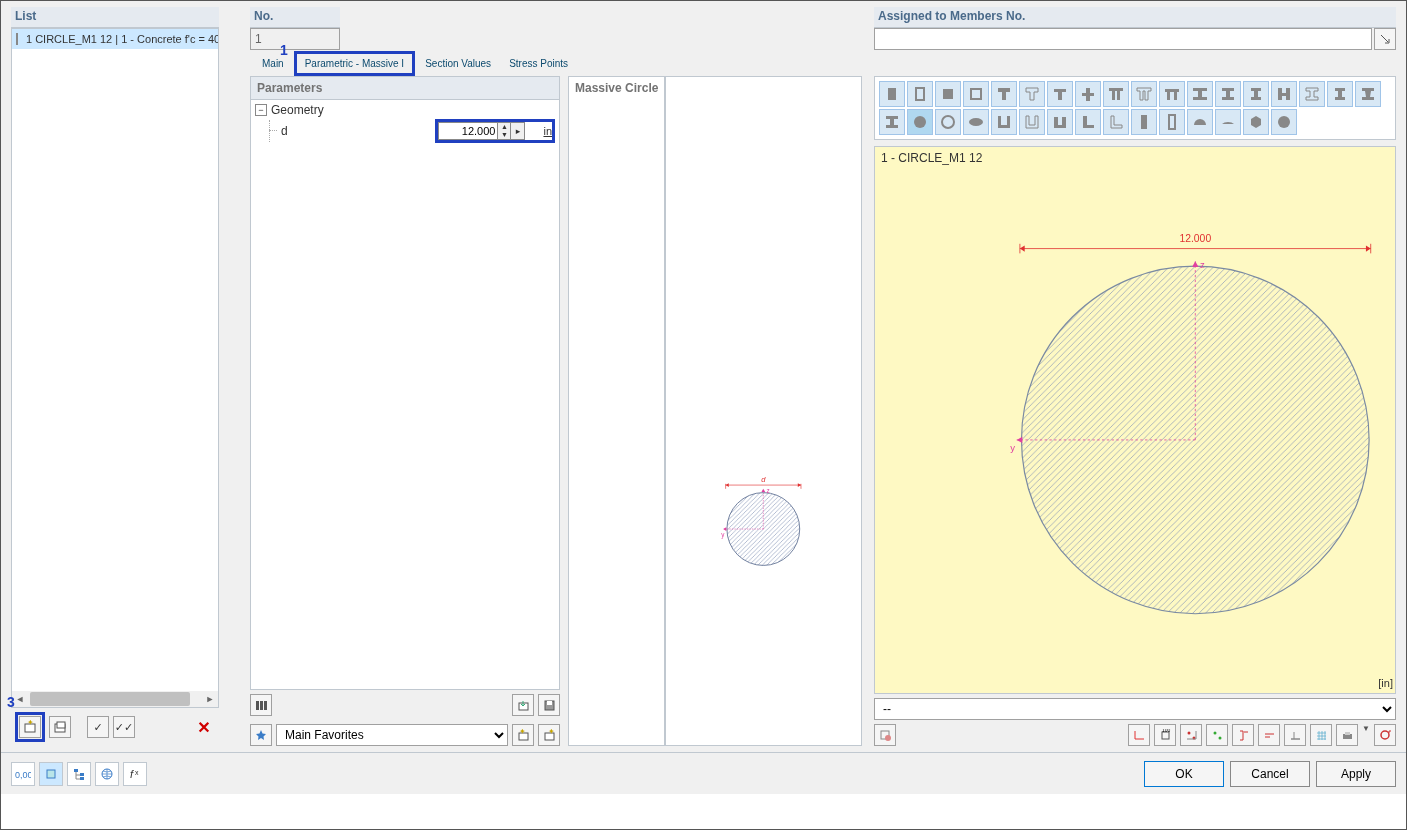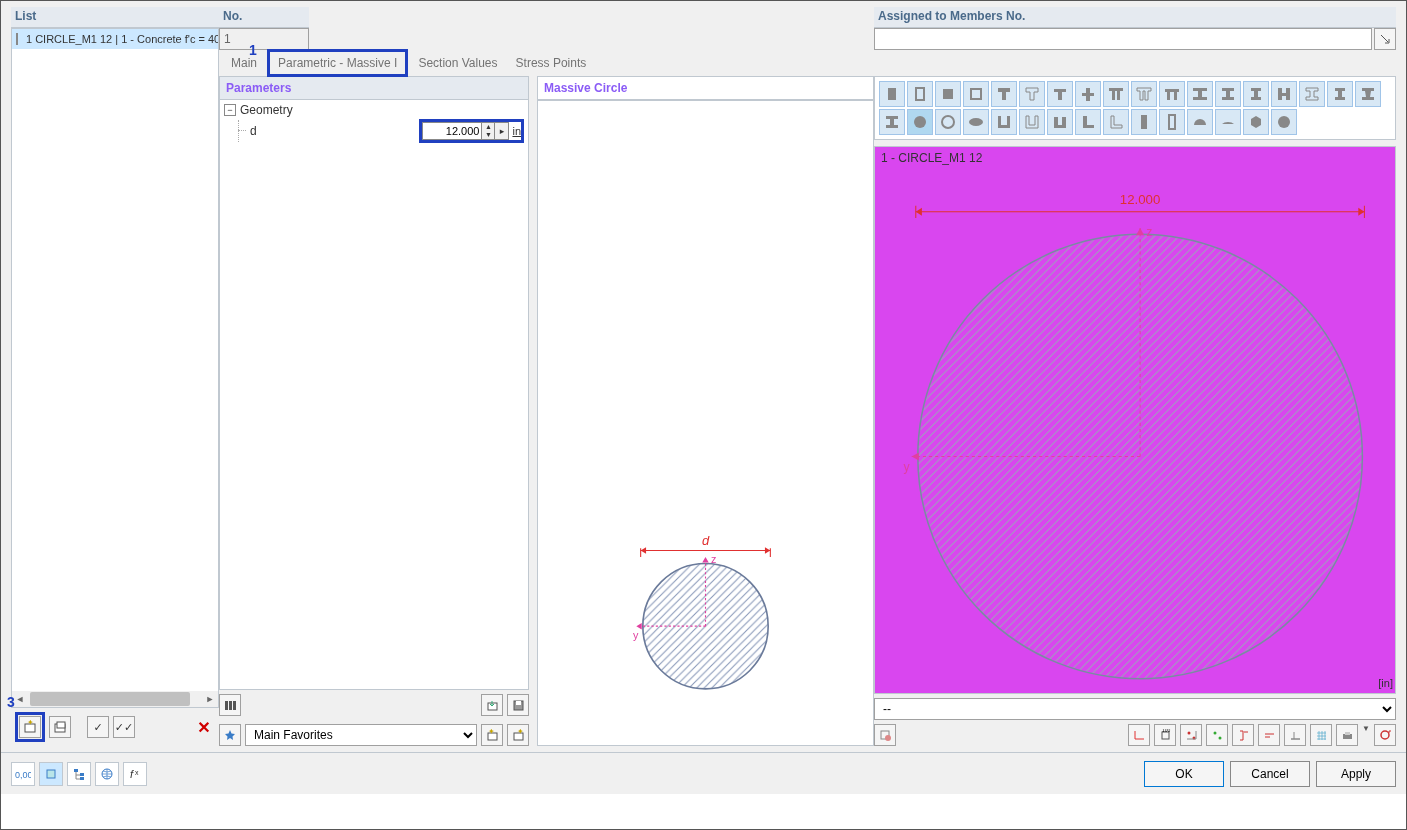--- a/index.html
+++ b/index.html
@@ -8,21 +8,21 @@
   .window { width: 1407px; height: 830px; border: 1px solid #555; display: flex; flex-direction: column; position: relative; overflow: hidden; }
   
   
   .titlebar { height: 28px; display: flex; align-items: center; padding: 0 6px; border-bottom: 1px solid #e0e0e0; }
   .titlebar .app-icon { width: 16px; height: 16px; margin-right: 6px; display: inline-flex; }
   .titlebar .title { flex: 1; font-size: 12px; }
   .win-controls { display: flex; }
   .win-btn { width: 45px; height: 28px; display: flex; align-items: center; justify-content: center; cursor: pointer; }
   
   
-  .field-row { display: flex; padding: 6px 10px; gap: 0; background: #f0f0f0; }
+  .field-row { display: flex; padding: 6px 10px; gap: 12px; background: #f0f0f0; }
   .field-group { display: flex; flex-direction: column; }
   .field-group.list { width: 208px; }
   .field-group.no { width: 90px; }
   .field-group.name { flex: 1; }
   .field-group.assigned { width: 522px; }
   .field-label { font-weight: 600; color: #4a6a8a; font-size: 12px; padding: 2px 4px 4px; background: #e5eaf0; border-bottom: 1px solid #c0c8d0; }
   .field-inner { display: flex; align-items: center; gap: 2px; }
   .txt-input { height: 22px; border: 1px solid #a0a0a0; padding: 2px 4px; font-size: 12px; background: #fff; }
   .txt-input.ro { background: #f0f0f0; color: #666; }
   .icon-btn-sm { width: 22px; height: 22px; border: 1px solid #a0a0a0; background: #f5f5f5; display: inline-flex; align-items: center; justify-content: center; cursor: pointer; font-size: 11px; }
@@ -33,61 +33,61 @@
   .list-item.selected { background: #cce8ff; }
   .color-swatch { width: 14px; height: 12px; background: #7dd3d8; border: 1px solid #888; }
   .dot { width: 10px; height: 10px; border-radius: 50%; background: #888; }
   .list-scrollbar { position: absolute; bottom: 0; left: 0; right: 0; height: 16px; display: flex; align-items: center; background: #f0f0f0; }
   .scroll-arrow { width: 16px; height: 16px; display: flex; align-items: center; justify-content: center; cursor: pointer; color: #666; font-size: 9px; }
   .scroll-thumb { width: 160px; height: 14px; background: #c0c0c0; border-radius: 2px; margin-left: 2px; }
   
   .list-toolbar { display: flex; align-items: center; gap: 4px; padding: 4px; }
   .highlight-box { border: 3px solid #2040c0; padding: 1px; display: inline-flex; }
   .col { display: flex; flex-direction: column; min-height: 0; }
-  .col.mid { flex: 1; min-width: 0; }
+  .col.mid { flex: 1; min-width: 0; margin-left: 19px; }
   .col.right { width: 522px; }
   
   
   .tabs { display: flex; align-items: center; height: 26px; gap: 2px; padding-left: 4px; position: relative; }
-  .tab { padding: 4px 8px; font-size: 12px; color: #737373; cursor: pointer; }
+  .tab { padding: 4px 8px; font-size: 10px; color: #0c4a6e; cursor: pointer; }
   .tab.active-highlight { border: 3px solid #2040c0; }
   .annotation-num { color: #2040c0; font-weight: bold; font-size: 14px; position: absolute; }
   
   
   .mid-inner { display: flex; gap: 8px; flex: 1; min-height: 0; }
   .param-panel { width: 310px; display: flex; flex-direction: column; }
-  .preview-panel { flex: 1; display: flex; flex-direction: column; }
-  
-  .panel-head { font-weight: 600; color: #8b5cf6; padding: 4px 6px; background: #e5eaf0; border: 1px solid #c0c8d0; border-bottom: none; }
+  .preview-panel { flex: 1; display: flex; flex-direction: row; }
+  
+  .panel-head { font-weight: 600; color: #737373; padding: 4px 6px; background: #e5eaf0; border: 1px solid #c0c8d0; border-bottom: none; }
   .panel-body { flex: 1; border: 1px solid #c0c8d0; background: #fff; position: relative; overflow: hidden; }
   
   .tree-row { display: flex; align-items: center; height: 20px; padding: 2px 4px; font-size: 12px; }
   .tree-toggle { width: 12px; height: 12px; border: 1px solid #888; display: inline-flex; align-items: center; justify-content: center; font-size: 9px; margin-right: 4px; cursor: pointer; }
   .param-row { display: flex; align-items: center; height: 22px; padding: 2px 4px 2px 30px; font-size: 12px; gap: 4px; position: relative;}
   .param-name { width: 70px; }
   .param-input-wrap { border: 3px solid #2040c0; display: flex; align-items: center; height: 24px; }
   .param-input { width: 60px; text-align: right; border: 1px solid #888; height: 18px; padding: 0 2px; font-size: 11px; }
   .spinner { display: flex; flex-direction: column; border: 1px solid #888; border-left: none; height: 18px; }
   .spin-btn { width: 12px; height: 9px; font-size: 7px; line-height: 7px; text-align: center; cursor: pointer; background: #f0f0f0; }
   .link-btn { width: 14px; height: 18px; border: 1px solid #888; border-left: none; display: flex; align-items: center; justify-content: center; font-size: 9px; background: #f0f0f0; cursor: pointer; }
-  .unit { padding-left: 3px; font-size: 11px; text-decoration: underline; }
+  .unit { padding-left: 18px; font-size: 11px; text-decoration: underline; }
   
   .panel-footer { display: flex; justify-content: space-between; padding: 4px 0; }
   .footer-group { display: flex; gap: 4px; }
   
   
   .svg-area { width: 100%; height: 100%; }
   
   
   .shape-palette { border: 1px solid #c0c8d0; background: #fff; padding: 4px; display: flex; flex-wrap: wrap; gap: 2px; }
   .shape-btn { width: 26px; height: 26px; border: 1px solid #a0c4e8; background: #d8e8f5; display: inline-flex; align-items: center; justify-content: center; cursor: pointer; }
   .shape-btn.active { background: #b0d8f0; }
   .shape-btn svg { width: 18px; height: 18px; }
   
-  .large-preview { flex: 1; border: 1px solid #c0c8d0; background: #d946ef; margin-top: 6px; display: flex; flex-direction: column; min-height: 0; }
+  .large-preview { flex: 1; border: 1px solid #c0c8d0; background: #fef9c3; margin-top: 6px; display: flex; flex-direction: row; min-height: 0; }
   .large-preview-head { padding: 4px 6px; font-size: 12px; }
   .large-svg-wrap { flex: 1; position: relative; }
   .unit-lbl { position: absolute; right: 2px; top: 2px; font-size: 11px; color: #333; }
   
   .right-footer-row { display: flex; gap: 6px; padding-top: 4px; align-items: center; }
   .select-long { flex: 1; height: 22px; border: 1px solid #a0a0a0; background: #fff; font-size: 12px; padding: 2px 4px; }
   
   .right-icons-row { display: flex; justify-content: space-between; padding-top: 4px; }
   
   

